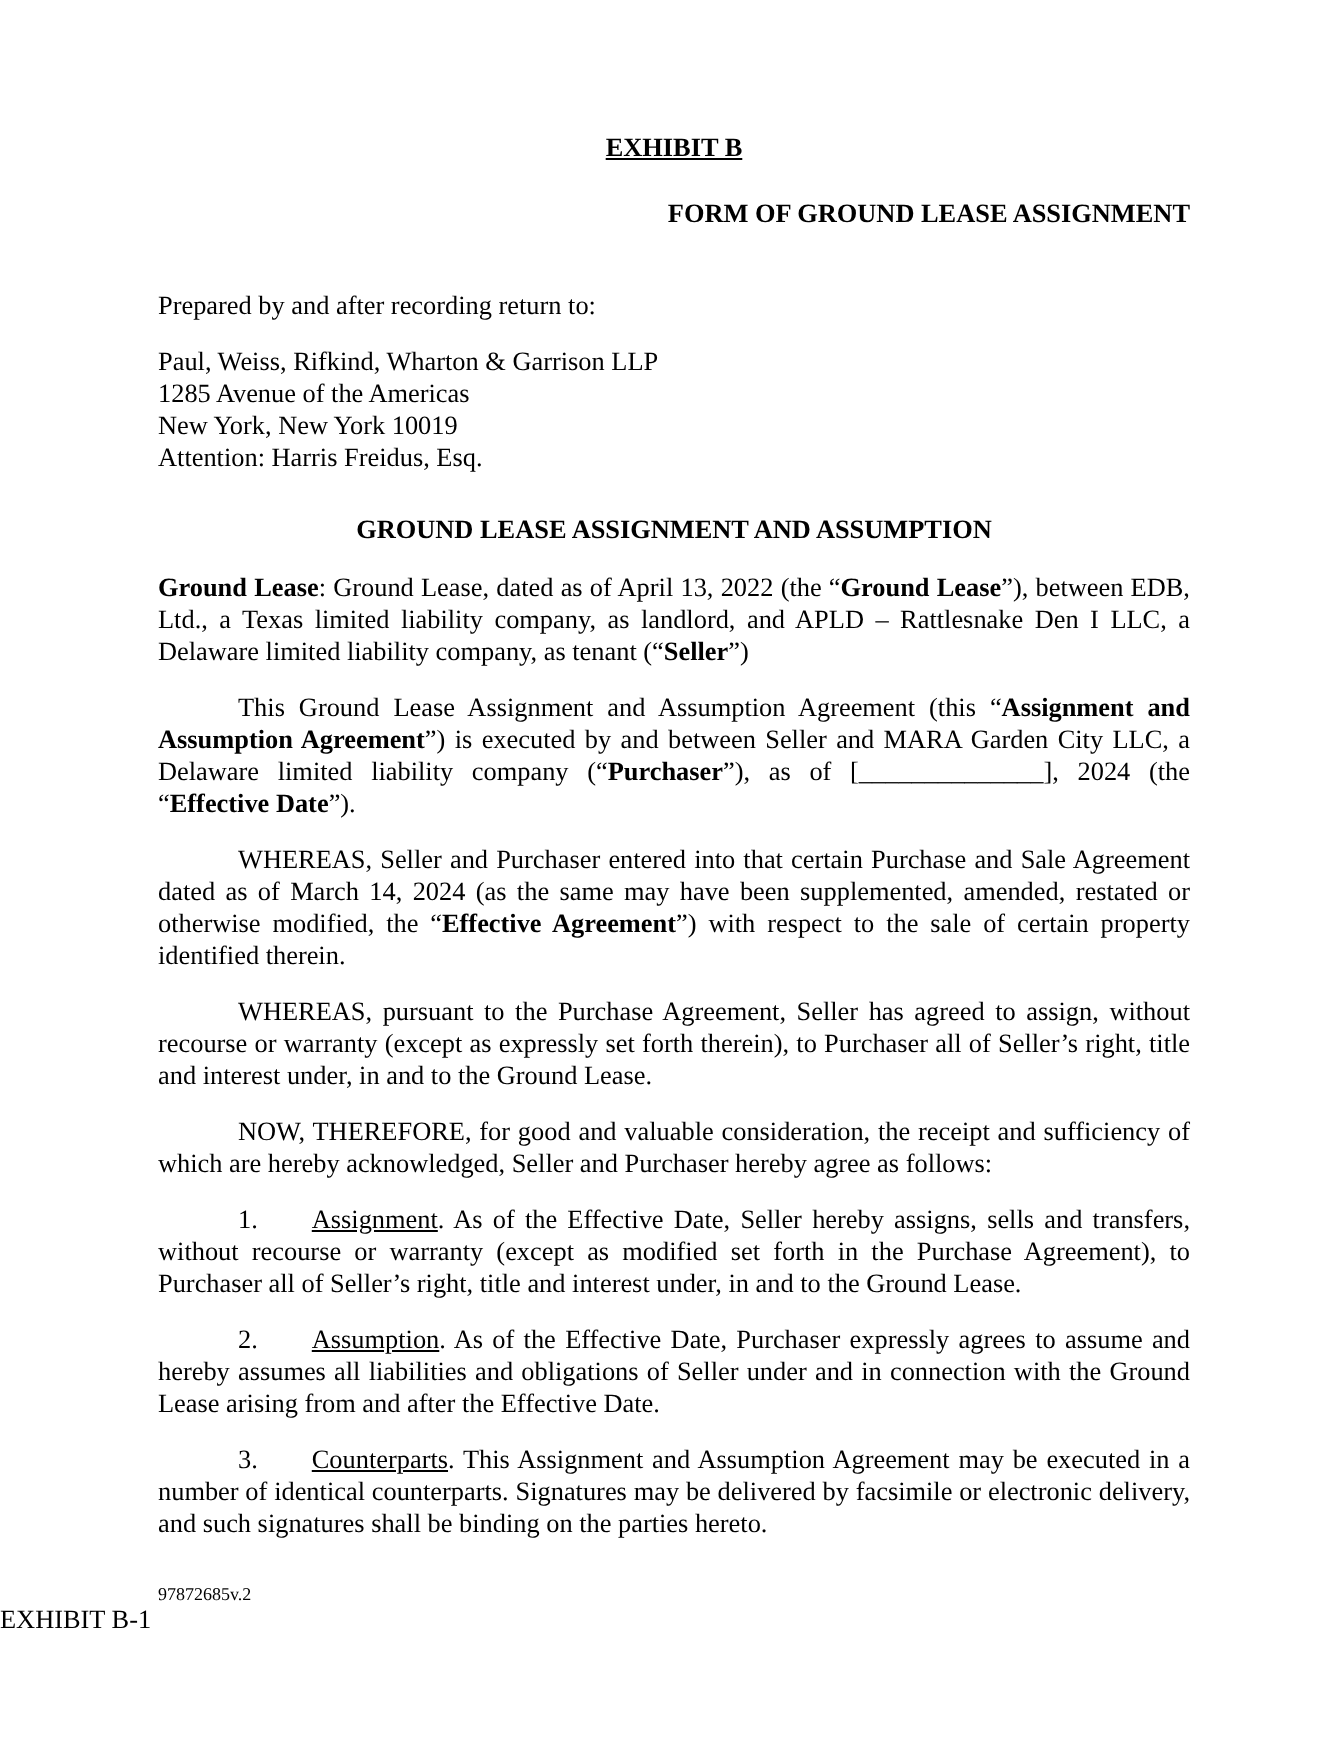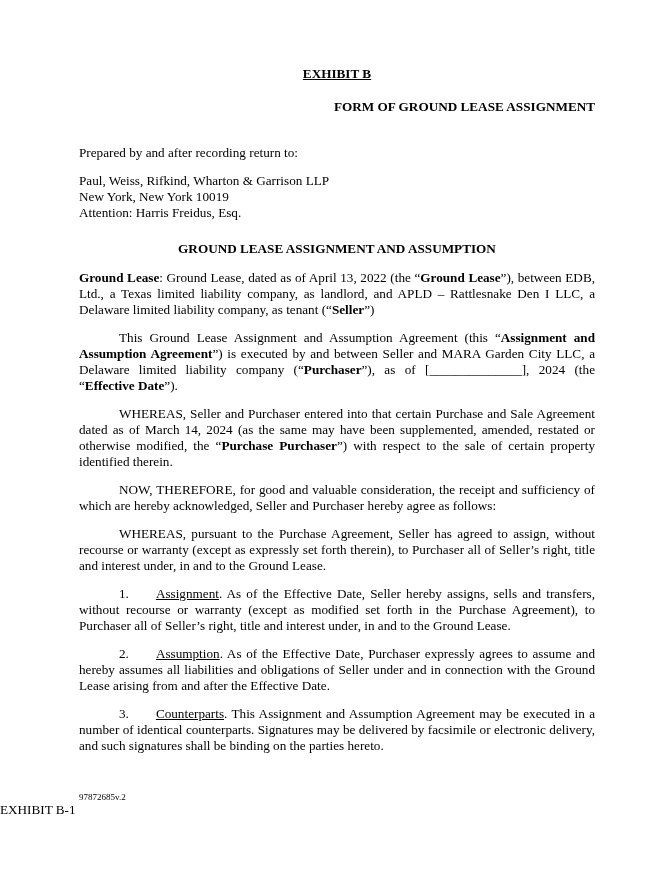--- a/index.html
+++ b/index.html
@@ -78,35 +78,36 @@
     <div class="heading-exhibit">
       <span>EXHIBIT B</span>
     </div>
 
     <div class="heading-form">FORM OF GROUND LEASE ASSIGNMENT</div>
 
     <p class="body recording-intro">Prepared by and after recording return to:</p>
 
     <div class="address-block">
       <p class="address-line">Paul, Weiss, Rifkind, Wharton &amp; Garrison LLP</p>
+      <p class="address-line">1285 Avenue of the Americas</p>
       <p class="address-line">New York, New York 10019</p>
       <p class="address-line">Attention: Harris Freidus, Esq.</p>
     </div>
 
     <div class="heading-agreement">GROUND LEASE ASSIGNMENT AND ASSUMPTION</div>
 
     <p class="body"><span class="b">Ground Lease</span><span>: Ground Lease, dated as of April 13, 2022 (the “</span><span class="b">Ground Lease</span><span>”), between EDB, Ltd., a Texas limited liability company, as landlord, and APLD – Rattlesnake Den I LLC, a Delaware limited liability company, as tenant (“</span><span class="b">Seller</span><span>”)</span></p>
 
     <p class="body indent"><span>This Ground Lease Assignment and Assumption Agreement (this “</span><span class="b">Assignment and Assumption Agreement</span><span>”) is executed by and between Seller and MARA Garden City LLC, a Delaware limited liability company (“</span><span class="b">Purchaser</span><span>”), as of [______________], 2024 (the “</span><span class="b">Effective Date</span><span>”).</span></p>
 
-    <p class="body indent"><span>WHEREAS, Seller and Purchaser entered into that certain Purchase and Sale Agreement dated as of March 14, 2024 (as the same may have been supplemented, amended, restated or otherwise modified, the “</span><span class="b">Purchase Purchaser</span><span>”) with respect to the sale of certain property identified therein.</span></p>
+    <p class="body indent"><span>WHEREAS, Seller and Purchaser entered into that certain Purchase and Sale Agreement dated as of March 14, 2024 (as the same may have been supplemented, amended, restated or otherwise modified, the “</span><span class="b">Effective Agreement</span><span>”) with respect to the sale of certain property identified therein.</span></p>
+
+    <p class="body indent"><span>WHEREAS, pursuant to the Purchase Agreement, Seller has agreed to assign, without recourse or warranty (except as expressly set forth therein), to Purchaser all of Seller’s right, title and interest under, in and to the Ground Lease.</span></p>
 
     <p class="body indent"><span>NOW, THEREFORE, for good and valuable consideration, the receipt and sufficiency of which are hereby acknowledged, Seller and Purchaser hereby agree as follows:</span></p>
-
-    <p class="body indent"><span>WHEREAS, pursuant to the Purchase Agreement, Seller has agreed to assign, without recourse or warranty (except as expressly set forth therein), to Purchaser all of Seller’s right, title and interest under, in and to the Ground Lease.</span></p>
 
     <p class="body indent"><span>1.</span><span class="tab"></span><span class="u">Assignment</span><span>. As of the Effective Date, Seller hereby assigns, sells and transfers, without recourse or warranty (except as modified set forth in the Purchase Agreement), to Purchaser all of Seller’s right, title and interest under, in and to the Ground Lease.</span></p>
 
     <p class="body indent"><span>2.</span><span class="tab"></span><span class="u">Assumption</span><span>. As of the Effective Date, Purchaser expressly agrees to assume and hereby assumes all liabilities and obligations of Seller under and in connection with the Ground Lease arising from and after the Effective Date.</span></p>
 
     <p class="body indent"><span>3.</span><span class="tab"></span><span class="u">Counterparts</span><span>. This Assignment and Assumption Agreement may be executed in a number of identical counterparts. Signatures may be delivered by facsimile or electronic delivery, and such signatures shall be binding on the parties hereto.</span></p>
 
   </div>
 
   <div class="footer-page-label">EXHIBIT B-1</div>

